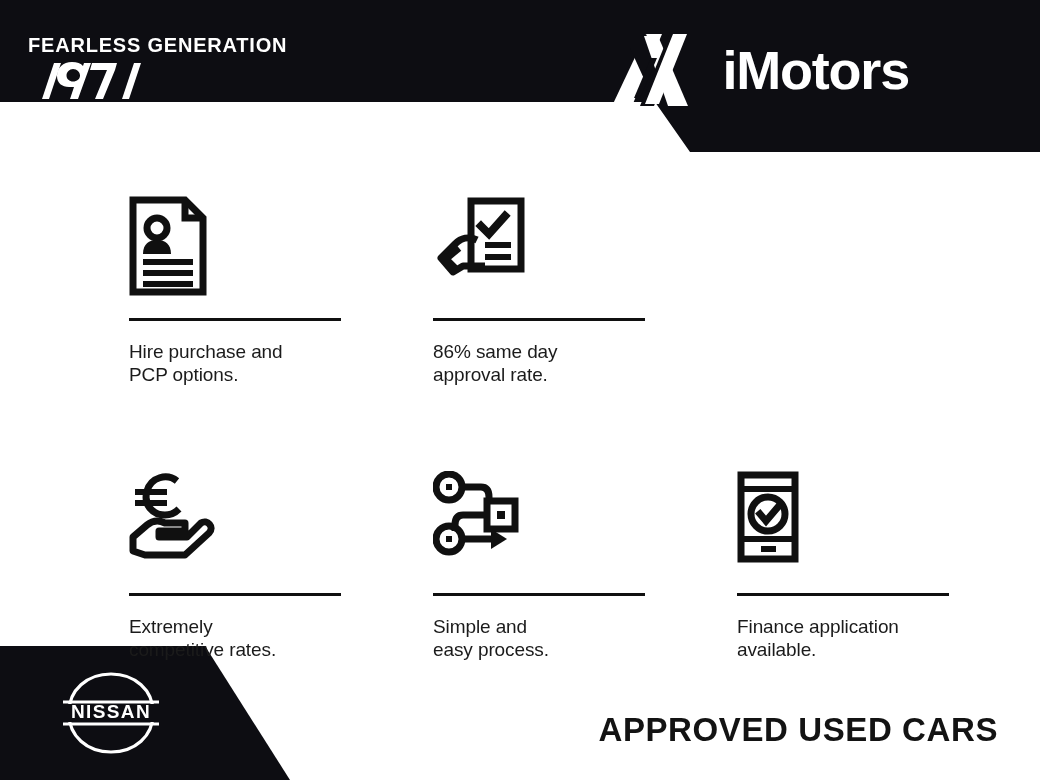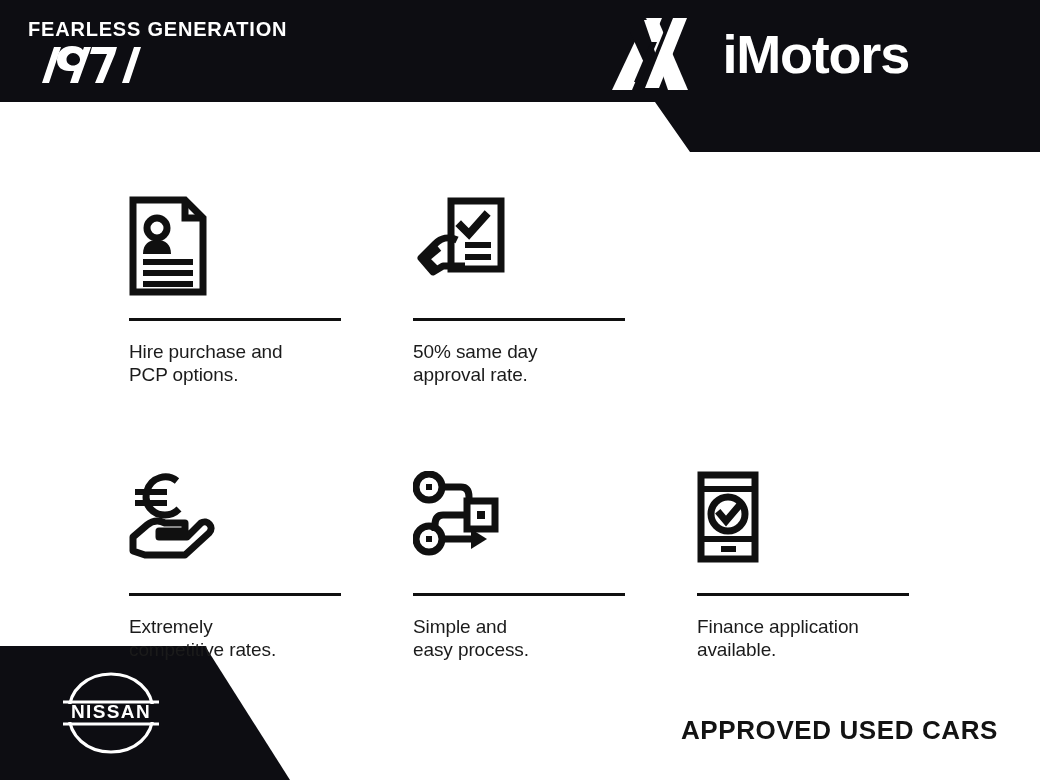--- a/index.html
+++ b/index.html
@@ -23,21 +23,21 @@
   .header-shape {
     position: absolute;
     left: 0; top: 0;
     width: 1040px;
     height: 155px;
     z-index: 1;
   }
 
   .header-content {
     position: absolute;
-    left: 0; top: 0;
+    left: 0; top: 16px;
     width: 951px;
     height: 103px;
     z-index: 3;
   }
 
   .fearless-block {
     position: absolute;
     left: 28px;
     top: 18px;
     width: 300px;
@@ -81,21 +81,21 @@
   .grid {
     position: absolute;
     left: 129px;
     top: 196px;
     width: 782px;
     z-index: 2;
   }
 
   .grid-row {
     display: flex;
-    gap: 72px;
+    gap: 92px;
   }
 
   .grid-row.row2 { margin-top: 85px; }
 
   .cell {
     width: 212px;
     display: flex;
     flex-direction: column;
   }
 
@@ -140,21 +140,21 @@
     height: 88px;
     z-index: 3;
   }
   .nissan-wrap svg { display: block; }
 
   .approved {
     position: absolute;
     right: 42px;
     top: 716px;
     color: #131313;
-    font-size: 26px;
+    font-size: 33px;
     font-weight: bold;
     letter-spacing: 0.6px;
     line-height: 28px;
     white-space: nowrap;
     z-index: 3;
   }
 </style>
 </head>
 <body>
 
@@ -228,21 +228,21 @@
             <rect x="38" y="5" width="50" height="68" fill="none" stroke="#101010" stroke-width="7"></rect>
             <path d="M48,30 L56,38 L72,20" fill="none" stroke="#101010" stroke-width="8" stroke-linecap="square"></path>
             <rect x="52" y="46" width="26" height="6" fill="#101010"></rect>
             <rect x="52" y="58" width="26" height="6" fill="#101010"></rect>
             <path d="M44,44 C36,40 28,42 22,48 L8,62 L20,76 L30,70 L52,70" fill="none" stroke="#101010" stroke-width="7" stroke-linejoin="round"></path>
             <path d="M26,52 L14,62" fill="none" stroke="#101010" stroke-width="7"></path>
             <path d="M10,60 L22,72" fill="none" stroke="#101010" stroke-width="7"></path>
           </svg>
         </div>
         <div class="cell-rule"></div>
-        <div class="cell-text">50% same day
+        <div class="cell-text">86% same day
 approval rate.</div>
       </div>
     </div>
 
     <div class="grid-row row2">
 
       <div class="cell">
         <div class="cell-icon">
           <svg width="96" height="92" viewBox="0 0 96 92">
             <path d="M48,10 C38,2 22,6 18,20 C14,34 24,44 36,44 C42,44 46,42 50,38" fill="none" stroke="#101010" stroke-width="7" stroke-linecap="butt"></path>

